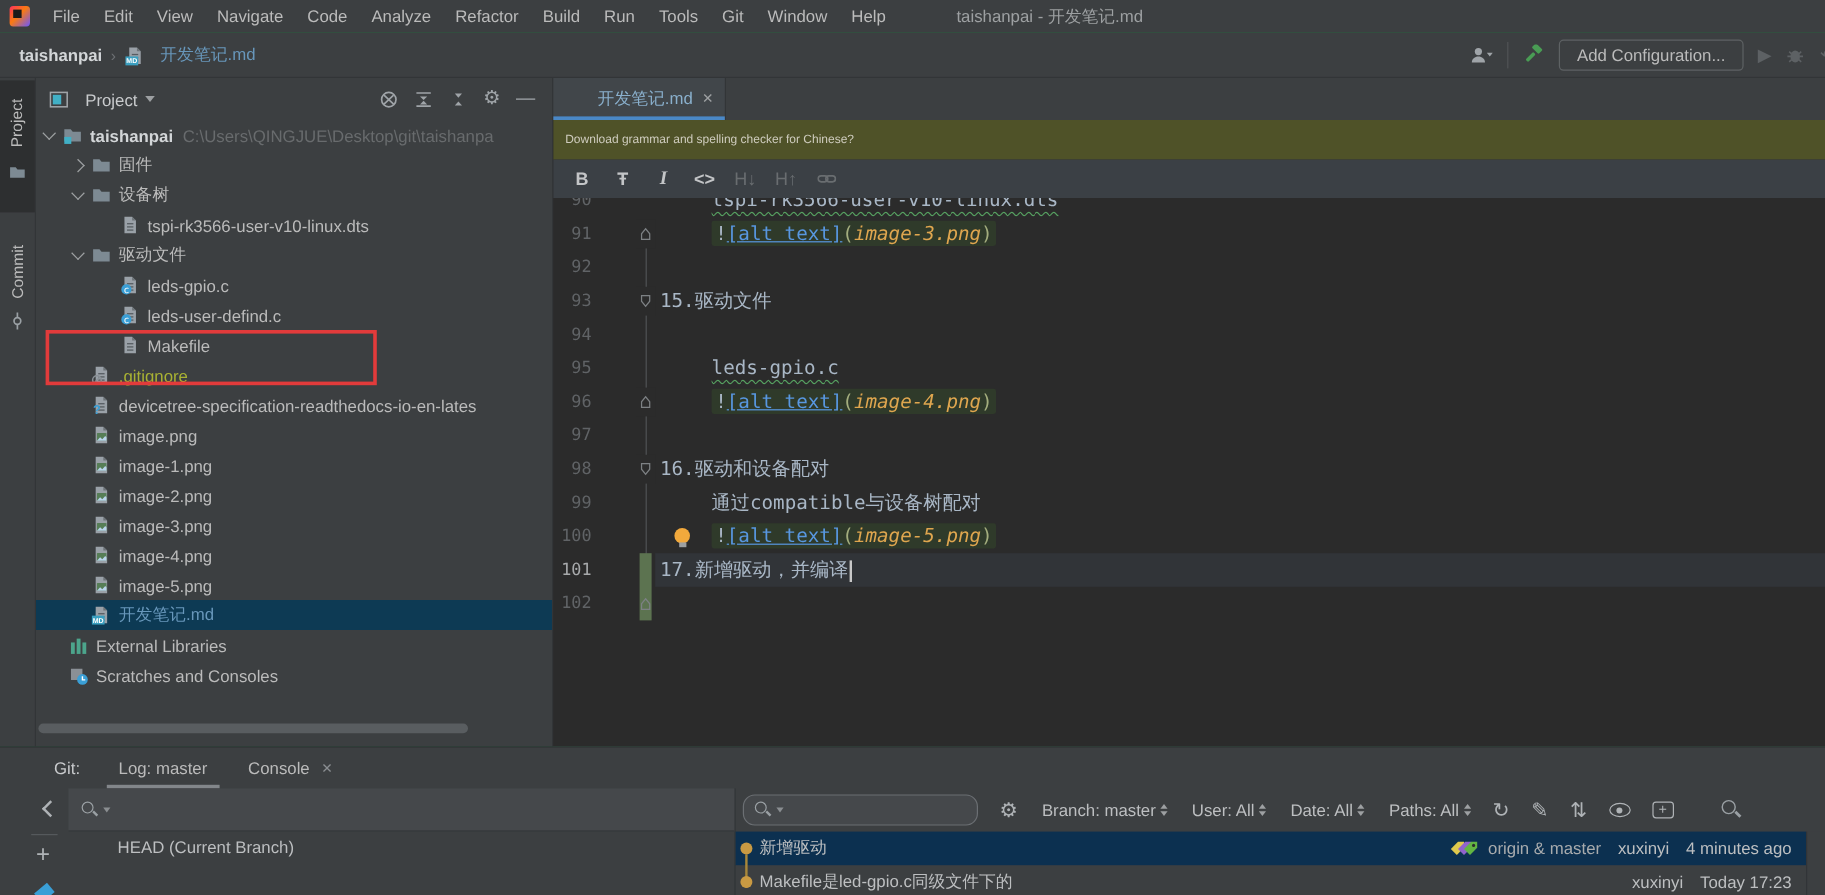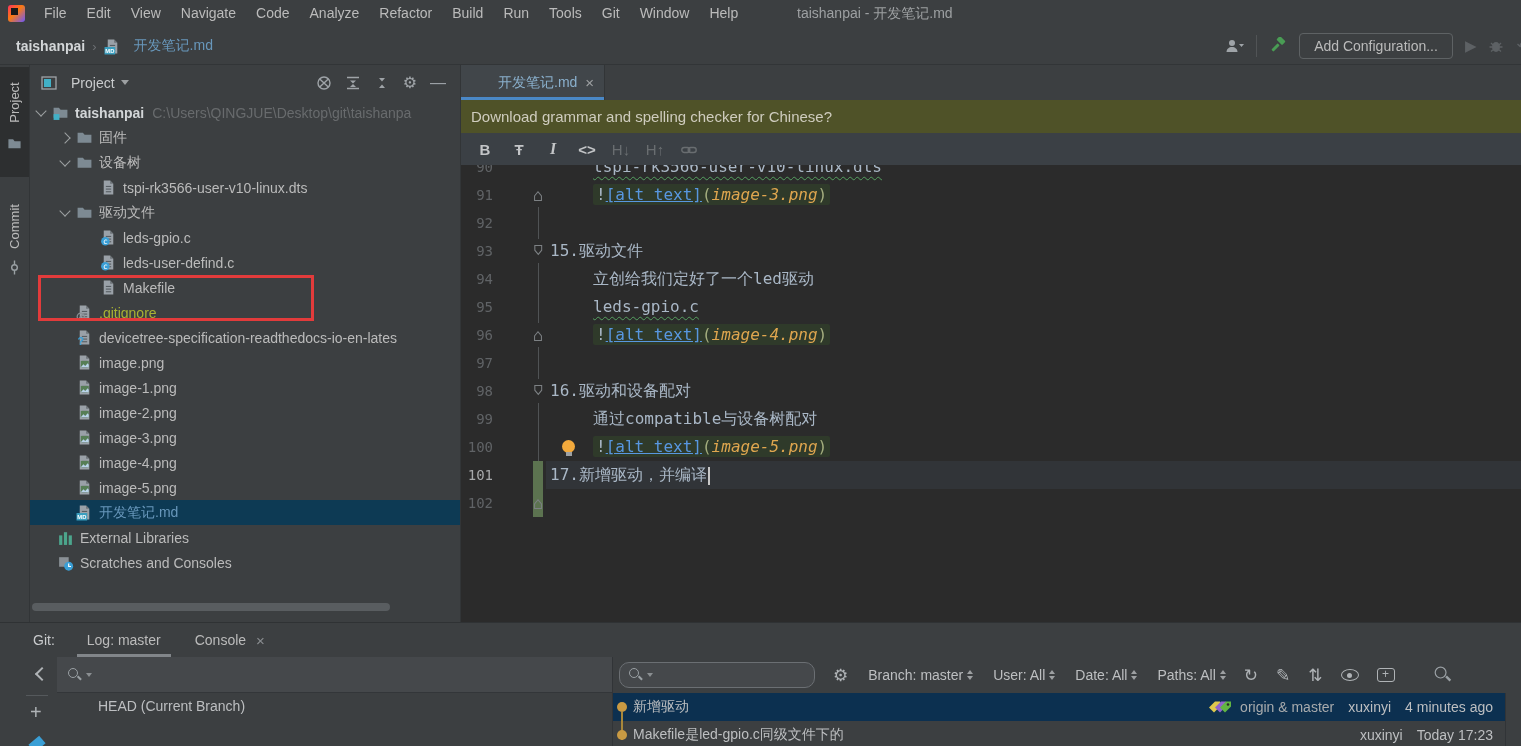--- a/index.html
+++ b/index.html
@@ -63,21 +63,21 @@
   #red-box { left:8px; top:210px; width:276px; height:46px; border:3px solid #e23b3b; }
   #proj-hscroll { left:2px; top:538px; width:358px; height:8px; background:#595d60; border-radius:4px; }
 
   
   #editor { left:460px; top:65px; width:1061px; height:557px; background:#2b2b2b; border-left:1px solid #323537; overflow:hidden; }
   #tabbar { height:35px; background:#3c3f41; display:flex; }
   #tab-active { display:flex; align-items:center; gap:6px; padding:0 10px 0 8px; background:#41464a; border-right:1px solid #323537; position:relative; }
   #tab-active .tab-underline { position:absolute; left:0; bottom:0; width:100%; height:3px; background:#4a88c7; }
   .tab-label { color:#8ab0cd; }
   .tab-close { color:#9da0a2; font-size:15px; margin-left:2px; }
-  #banner { height:33px; background:#4f5228; display:flex; align-items:center; padding-left:10px; color:#cfccbe; font-size:15px; }
+  #banner { height:33px; background:#4f5228; display:flex; align-items:center; padding-left:10px; color:#cfccbe; font-size:10px; }
   #mdbar { height:32px; background:#3b4045; display:flex; align-items:center; gap:14px; padding-left:14px; }
   .md-ic { color:#c3c5c7; font-size:15px; font-weight:bold; min-width:20px; text-align:center; }
   .md-ic.dis { color:#696d70; font-weight:normal; }
   .md-ic.italic { font-style:italic; font-family:"Liberation Serif",serif; font-size:16px; }
 
   #code { position:absolute; left:0; top:100px; width:1061px; height:457px; overflow:hidden;
           font-family:"DejaVu Sans Mono",monospace; font-size:16px; }
   .ln { position:absolute; left:0; width:1061px; height:28px; }
   .ln-num { position:absolute; left:0; top:0; width:32px; text-align:right; color:#606366; font-size:14px; line-height:28px; }
   .ln-num.cur { color:#a7a9ab; }
@@ -91,21 +91,21 @@
   .imgspan { background:#2f3a2a; padding:1px 3px; border-radius:2px; }
   .seg-lnk { color:#5897e0; text-decoration:underline; }
   .seg-fn { color:#dfa64f; font-style:italic; }
   .seg-par { color:#a3ad7e; }
   .seg-squig { text-decoration:underline; text-decoration-style:wavy; text-decoration-color:#55a060; text-decoration-thickness:1px; text-underline-offset:4px; }
   .caret-bar { display:inline-block; width:2px; height:18px; background:#c8c8c8; vertical-align:middle; margin-left:1px; }
   .bulb { position:absolute; left:101px; top:7px; width:13px; height:13px; border-radius:50%; background:#f2a93c; }
   .bulb:after { content:""; position:absolute; left:3.5px; top:12px; width:6px; height:4px; background:#9da0a2; }
 
   
-  #bottom { left:0; top:622px; width:1521px; height:124px; background:#3c3f41; border-top:1px solid #2f3234; }
+  #bottom { left:0; top:622px; width:1521px; height:124px; background:#3c3f41; border-top:1px solid #2f3234;padding-left:12px; }
   #git-header { height:34px; display:flex; align-items:center; }
   #git-label { margin-left:33px; color:#c9cbcd; }
   .g-tab { margin-left:30px; height:34px; display:flex; align-items:center; position:relative; color:#bbbbbb; padding:0 2px; }
   .g-tab .underline { position:absolute; left:-8px; right:-8px; bottom:0; height:3px; background:#82868a; }
   .g-tab .tab-close { margin-left:10px; color:#8a8e91; }
   #git-content { position:absolute; left:0; top:34px; width:1521px; height:90px; display:flex; }
   #git-mini { width:57px; position:relative; }
   .mini-chevl { position:absolute; left:37px; top:12px; width:10px; height:10px; border-left:2px solid #afb3b6; border-bottom:2px solid #afb3b6; transform:rotate(45deg); }
   .mini-div { position:absolute; left:26px; top:38px; width:22px; height:1px; background:#55595c; }
   .mini-plus { position:absolute; left:30px; top:44px; font-size:20px; color:#afb3b6; }
@@ -569,21 +569,20 @@
         <div class="ln" style="top: 44px;">
           <span class="ln-num">92</span>
         </div>
         <div class="ln" style="top: 72px;">
           <span class="ln-num">93</span>
           <span class="fold down">⌂</span>
           <span class="ln-text" style="left: 89px;"><span>15.驱动文件</span></span>
         </div>
         <div class="ln" style="top: 100px;">
           <span class="ln-num">94</span>
-          <span class="ln-text" style="left: 132px;"><span>立创给我们定好了一个led驱动</span></span>
         </div>
         <div class="ln" style="top: 128px;">
           <span class="ln-num">95</span>
           <span class="ln-text" style="left: 132px;"><span class="seg-squig">leds-gpio.c</span></span>
         </div>
         <div class="ln" style="top: 156px;">
           <span class="ln-num">96</span>
           <span class="fold ">⌂</span>
           <span class="ln-text" style="left: 132px;"><span class="imgspan"><span>!</span><span class="seg-lnk">[alt text]</span><span class="seg-par">(</span><span class="seg-fn">image-4.png</span><span class="seg-par">)</span></span></span>
         </div>

